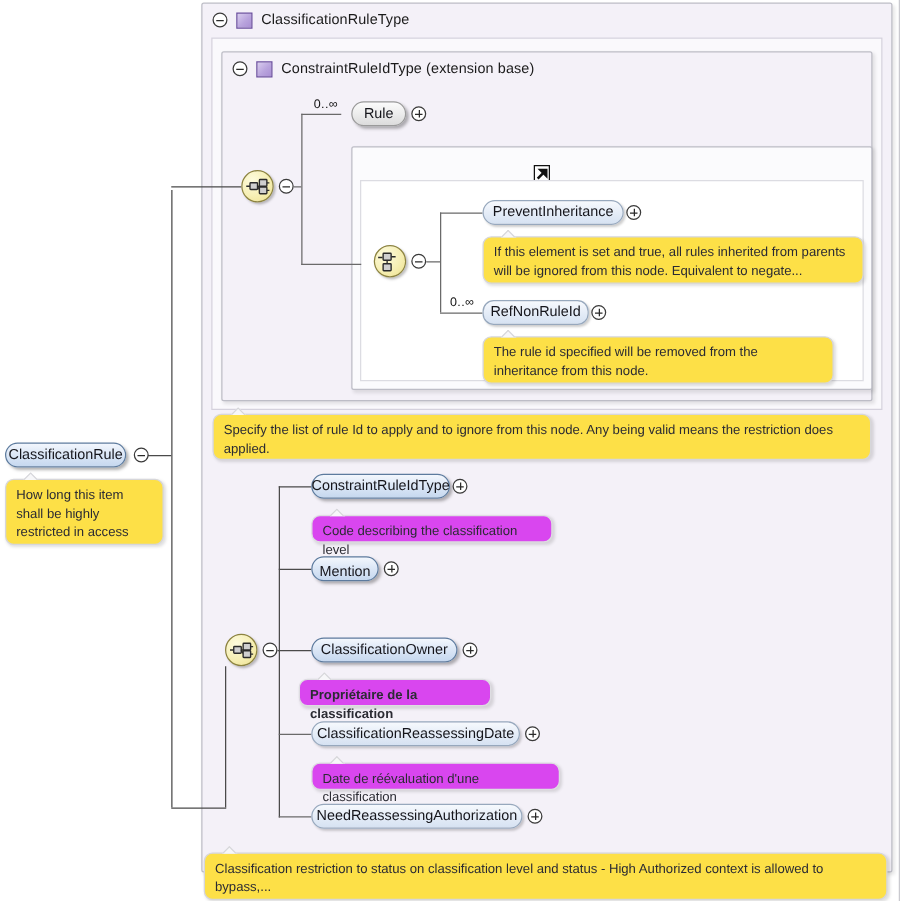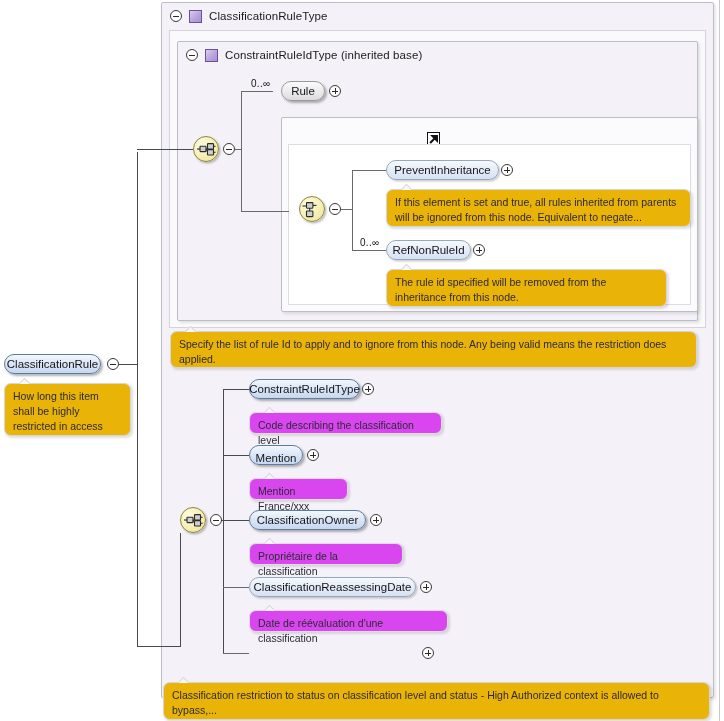--- a/index.html
+++ b/index.html
@@ -173,21 +173,21 @@
   .node.grey {
     background: linear-gradient(180deg,#fbfbfb 0%,#eeeeee 45%,#dcdcdc 100%);
     border: 1px solid #9a9a9a;
     justify-content: center;
   }
 
   
   .annot {
     position: absolute;
     box-sizing: border-box;
-    background: #eab308;
+    background: #fde047;
     border: 1px solid #d6d6da;
     border-radius: 7px;
     color: #2b2b33;
     font-size: 10.5px;
     line-height: 15px;
     padding: 5px 8px 4px 8px;
     box-shadow: 1.5px 1.5px 2.5px rgba(0,0,0,0.13);
   }
   .annot .tail {
     position: absolute;
@@ -252,21 +252,21 @@
       <span class="type-box-title">ClassificationRuleType</span>
     </div>
   </div>
 
   <div class="content-strip" style="left:169px; top:30px; width:535px; height:296px;"></div>
 
   <div class="type-box" style="left:177px; top:41px; width:519px; height:278px;">
     <div class="type-box-header" style="width:519px;">
       <span class="exp"></span>
       <span class="ico-ctype"></span>
-      <span class="type-box-title">ConstraintRuleIdType (inherited base)</span>
+      <span class="type-box-title">ConstraintRuleIdType (extension base)</span>
     </div>
   </div>
 
   <div class="type-box" style="left:281px; top:117px; width:415px; height:193px; background:#fbfbfd;">
 
     <span class="ico-link" style="position:absolute; left:145px; top:14px;"></span>
   </div>
 
   <div class="content-strip" style="left:288px; top:144px; width:401px; height:159px; background:#ffffff; border-color:#dcdce2;"></div>
 
@@ -329,21 +329,21 @@
   </div>
   <span class="exp plus" style="position:absolute; left:501px; top:164px;"></span>
 
   <div class="annot" style="left:386px; top:189px; width:305px; height:38px;">
     <span class="tail"></span>
     <span>If this element is set and true, all rules inherited from parents will be ignored from this node. Equivalent to negate...</span>
   </div>
 
   <span class="occ" style="left:360px; top:237px;">0..∞</span>
 
-  <div class="node thin" style="left:386px; top:240px; width:85px;">
+  <div class="node thin" style="left:386px; top:240px; width:85px;border-radius:9px;">
     <span>RefNonRuleId</span>
   </div>
   <span class="exp plus" style="position:absolute; left:473px; top:244px;"></span>
 
   <div class="annot" style="left:386px; top:269px; width:281px; height:38px;">
     <span class="tail"></span>
     <span>The rule id specified will be removed from the inheritance from this node.</span>
   </div>
 
   <div class="annot" style="left:170px; top:331px; width:527px; height:37px;">
@@ -394,43 +394,42 @@
   <span class="exp plus" style="position:absolute; left:362px; top:383px;"></span>
   <div class="annot plain" style="left:249px; top:412px; width:193px; height:22px;">
     <span class="tail"></span>
     <span>Code describing the classification level</span>
   </div>
 
   <div class="node" style="left:249px; top:445px; width:54px;align-items:flex-end;">
     <span>Mention</span>
   </div>
   <span class="exp plus" style="position:absolute; left:307px; top:449px;"></span>
-  <div class="annot plain" style="left:249px; top:478px; width:99px; height:22px;">
-    <span class="tail"></span>
-    <span>Mention France/xxx</span>
-  </div>
 
   <div class="node" style="left:249px; top:510px; width:117px;">
     <span>ClassificationOwner</span>
   </div>
   <span class="exp plus" style="position:absolute; left:370px; top:514px;"></span>
-  <div class="annot plain" style="left:249px; top:543px; width:154px; height:22px;">
+  <div class="annot plain" style="left:239px; top:543px; width:154px; height:22px;font-weight:bold;">
     <span class="tail"></span>
     <span>Propriétaire de la classification</span>
   </div>
 
   <div class="node thin" style="left:249px; top:577px; width:167px;">
     <span>ClassificationReassessingDate</span>
   </div>
   <span class="exp plus" style="position:absolute; left:420px; top:581px;"></span>
   <div class="annot plain" style="left:249px; top:610px; width:199px; height:22px;">
     <span class="tail"></span>
     <span>Date de réévaluation d'une classification</span>
   </div>
 
+  <div class="node thin" style="left:249px; top:643px; width:169px;">
+    <span>NeedReassessingAuthorization</span>
+  </div>
   <span class="exp plus" style="position:absolute; left:422px; top:647px;"></span>
 
   <div class="annot" style="left:163px; top:682px; width:547px; height:38px;">
     <span class="tail"></span>
     <span>Classification restriction to status on classification level and status - High Authorized context is allowed to bypass,...</span>
   </div>
 
 </div>
 
 </body></html>

